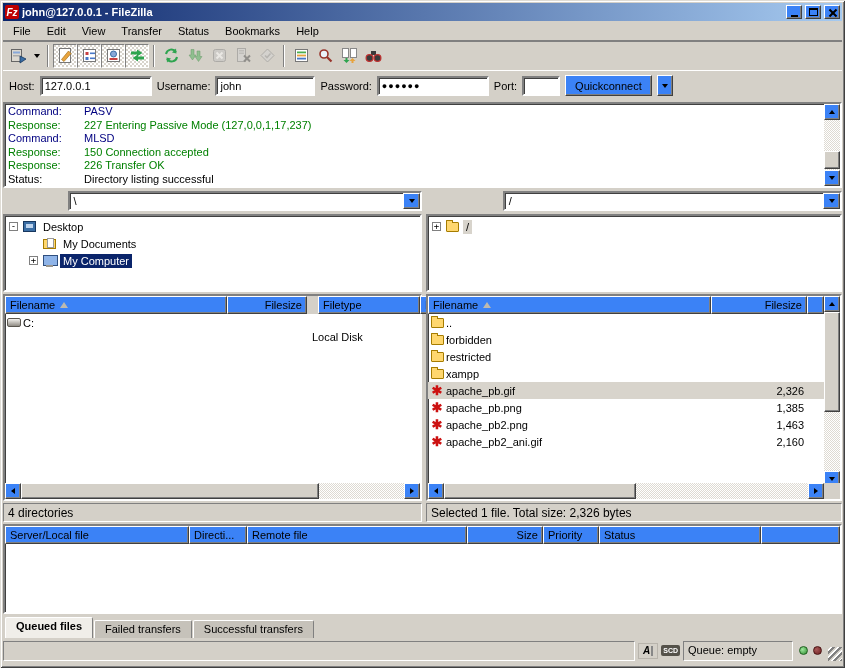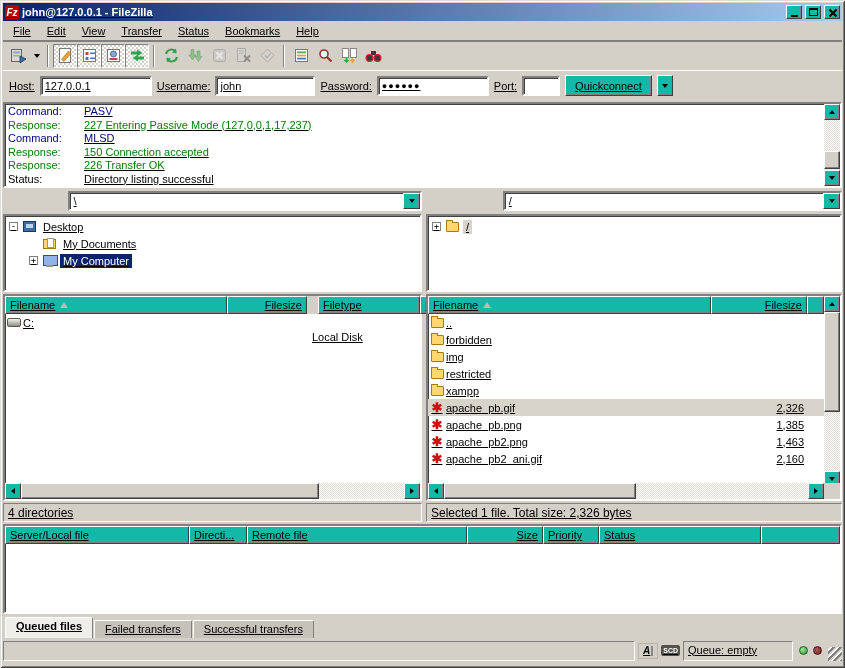--- a/index.html
+++ b/index.html
@@ -1,25 +1,25 @@
 <!DOCTYPE html>
 <html><head>
 <meta charset="utf-8">
 <style>
   * { margin:0; padding:0; box-sizing:border-box; }
   html,body { width:845px; height:668px; overflow:hidden; }
   body { font-family:"Liberation Sans", sans-serif; background:#D4D0C8; }
 
-  .raised { border:1px solid; border-color:#FFFFFF #404040 #404040 #FFFFFF; box-shadow:inset -1px -1px 0 #808080; background:#14b8a6; }
+  .raised { border:1px solid; border-color:#FFFFFF #404040 #404040 #FFFFFF; box-shadow:inset -1px -1px 0 #808080; background:#3b82f6; }
   .sunken2 { border:2px solid; border-color:#808080 #FFFFFF #FFFFFF #808080; box-shadow:inset 1px 1px 0 #404040; }
   .sunken1 { border:1px solid; border-color:#808080 #FFFFFF #FFFFFF #808080; }
 
   .window { width:845px; height:668px; background:#D4D0C8; padding:3px;
     box-shadow:inset 1px 1px 0 #DFDCD5, inset -1px -1px 0 #404040, inset 2px 2px 0 #FFFFFF, inset -2px -2px 0 #808080;
-    display:flex; flex-direction:column;text-decoration:underline; }
+    display:flex; flex-direction:column; }
 
   
   .titlebar { height:18px; flex:none; background:linear-gradient(90deg,#0A246A,#A6CAF0);
     display:flex; align-items:center; padding:0 2px; gap:3px; }
   .title-icon { width:14px; height:14px; background:#BF0000; border-radius:2px; color:#fff;
     font-size:10px; font-weight:bold; font-style:italic; display:flex; align-items:center; justify-content:center; flex:none; }
   .title-text { color:#fff; font-size:11px; font-weight:bold; flex:1; white-space:nowrap; overflow:hidden; }
   .win-btn { width:16px; height:14px; display:flex; align-items:center; justify-content:center; flex:none; }
   .glyph-min { width:7px; height:2px; background:#000; margin-top:7px; }
   .glyph-max { width:9px; height:8px; border:1px solid #000; border-top-width:2px; }
@@ -465,27 +465,20 @@
               <span class="row-icon">
                 <span class="icon-folder"></span>
               </span>
               <span class="rem-name">forbidden</span>
               <span class="rem-size"></span>
             </div>
             <div class="list-row">
               <span class="row-icon">
                 <span class="icon-folder"></span>
               </span>
-              <span class="rem-name">img</span>
-              <span class="rem-size"></span>
-            </div>
-            <div class="list-row">
-              <span class="row-icon">
-                <span class="icon-folder"></span>
-              </span>
               <span class="rem-name">restricted</span>
               <span class="rem-size"></span>
             </div>
             <div class="list-row">
               <span class="row-icon">
                 <span class="icon-folder"></span>
               </span>
               <span class="rem-name">xampp</span>
               <span class="rem-size"></span>
             </div>

